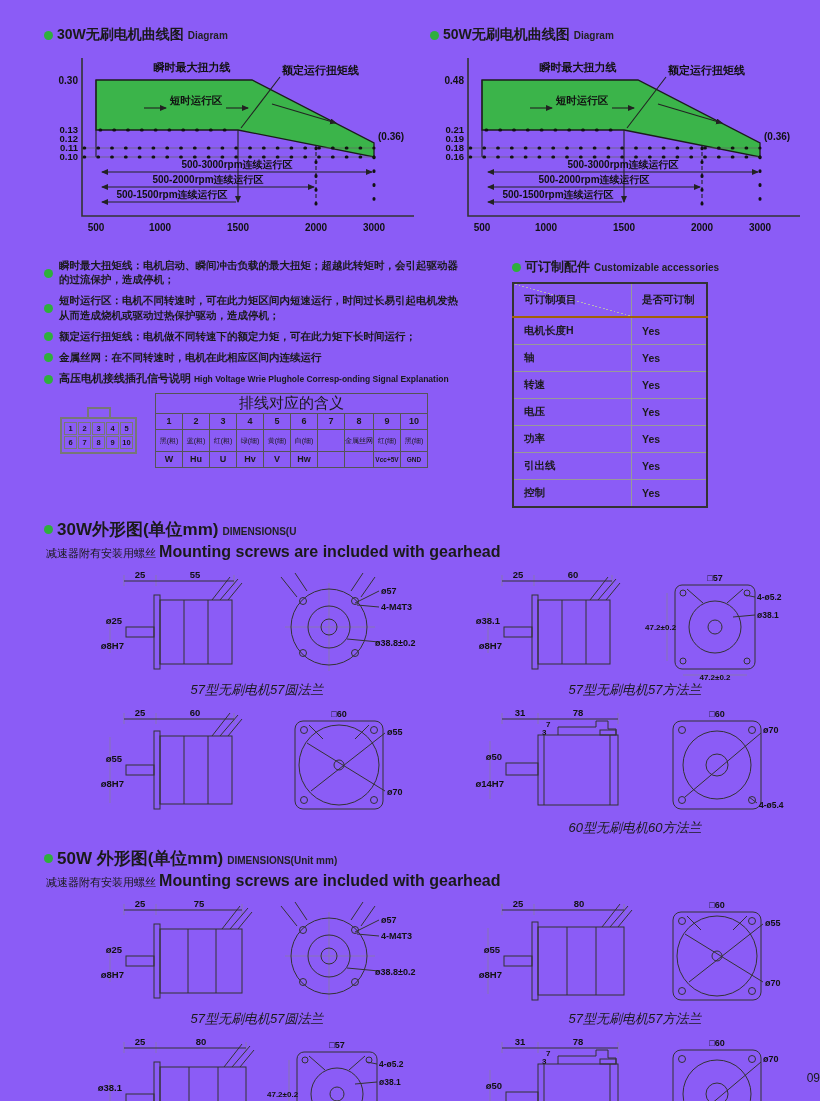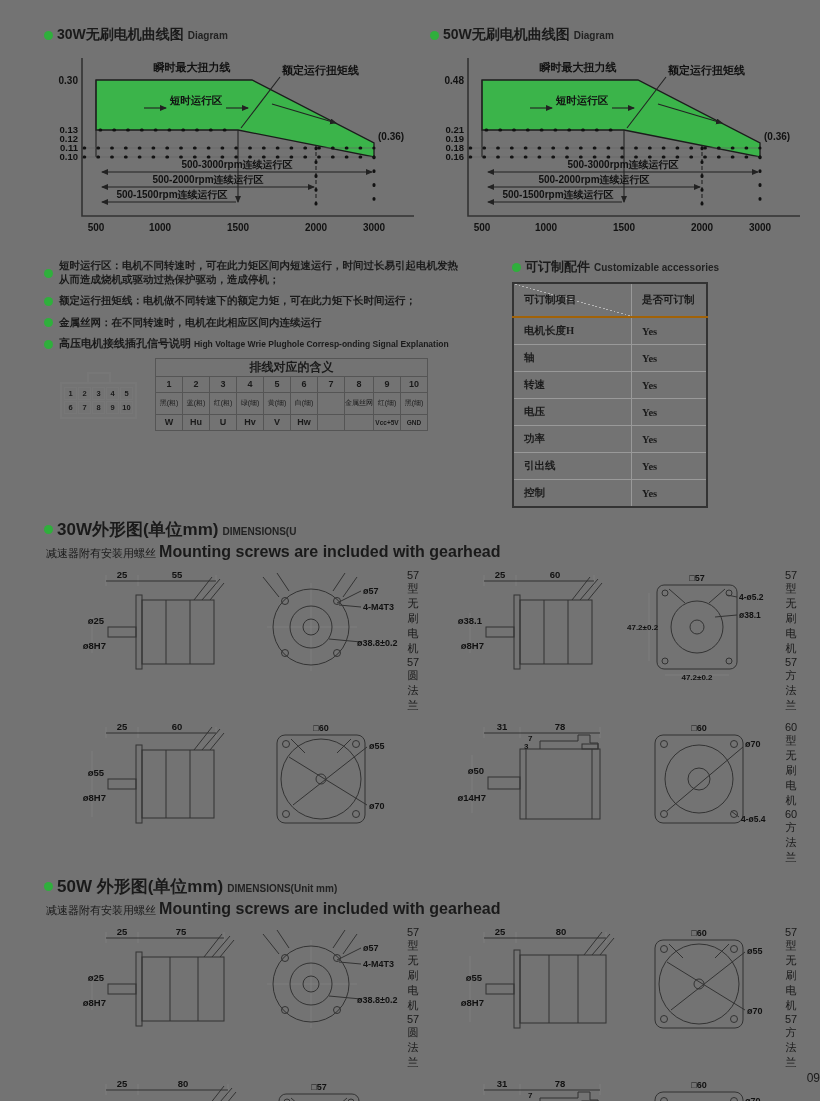--- a/index.html
+++ b/index.html
@@ -1,16 +1,16 @@
 <!DOCTYPE html>
 <html><head>
 <meta charset="utf-8">
 <style>
   html,body{margin:0;padding:0;background:#e8e8e8;}
-  .page{width:820px;height:1101px;background:#737373;position:relative;margin:0 auto;
+  .page{width:820px;height:1101px;background:#8b5cf6;position:relative;margin:0 auto;
         font-family:"Liberation Sans","DejaVu Sans",sans-serif;color:#1a1a1a;overflow:hidden;
         padding:26px 14px 0 44px;box-sizing:border-box;}
   
   .hd{display:flex;align-items:baseline;gap:4px;}
   .dot{width:9px;height:9px;border-radius:50%;background:#2faf3c;display:inline-block;flex:none;align-self:center;}
   .hd .cn{font-weight:bold;font-size:14px;}
   .hd .en{font-weight:bold;font-size:10px;color:#222;}
   .bighd .cn{font-size:17px;}
   .bighd .en{font-size:10px;}
   .sub{font-size:11px;margin:2px 0 0 2px;}
@@ -38,39 +38,39 @@
   .sig-hd .en{font-size:8.5px;}
   .sigrow{display:flex;margin-top:6px;}
   .conn{margin:14px 4px 0 16px;}
   .latch{width:20px;height:8px;border:2px solid #777;margin:0 auto -2px auto;}
   .cbody{border:2px solid #777;padding:2px;}
   .crow{display:flex;gap:1px;margin:1px 0;}
   .ccell{width:11px;height:11px;border:1.5px solid #777;font-size:7.5px;font-weight:bold;
          display:flex;align-items:center;justify-content:center;}
   table.sig{border-collapse:collapse;margin-left:14px;}
   table.sig td{border:1.2px solid #555;text-align:center;padding:0;height:15px;min-width:26px;}
-  table.sig .ttl{font-size:12px;font-weight:bold;height:16px;}
+  table.sig .ttl{font-size:15px;font-weight:normal;height:16px;}
   table.sig .pin{font-size:9px;font-weight:bold;}
   table.sig .wire{font-size:7px;height:21px;line-height:1.05;}
   table.sig .sgn{font-size:9px;font-weight:bold;}
   table.sig .sm{font-size:6.5px;font-weight:bold;}
   
   .acc{margin-left:48px;width:210px;}
   table.acc-t{border-collapse:collapse;border:2px solid #333;margin-top:6px;width:196px;}
-  table.acc-t td{font-size:10.5px;font-weight:bold;padding:0 0 0 10px;height:26px;font-family:Liberation Serif, serif;}
+  table.acc-t td{font-size:10.5px;font-weight:bold;padding:0 0 0 10px;height:26px;}
   table.acc-t td+td{border-left:1px solid #999;width:64px;}
   table.acc-t tr+tr td{border-top:1px solid #999;}
   table.acc-t tr.h td{height:32px;border-top:none;}
   table.acc-t tr.h td:first-child{background:linear-gradient(to top right,transparent 49.6%,#b5b5b5 49.6%,#b5b5b5 50.4%,transparent 50.4%);}
   table.acc-t tr.d1 td{border-top:2px solid #a16207;}
   
   .grid{display:grid;grid-template-columns:378px 378px;row-gap:8px;margin-top:8px;}
-  .cell{display:flex;flex-direction:row;}
+  .cell{display:flex;flex-direction:column;align-items:flex-end;}
   .views{display:flex;align-items:flex-start;}
-  .cap{font-size:11px;text-align:center;width:330px;margin-top:0;}
+  .cap{font-size:13px;text-align:center;width:330px;margin-top:0;font-style:italic;}
   .draw{stroke:#333;stroke-width:1;fill:none}
   .dthin{stroke:#888;stroke-width:.6;fill:none}
   .foot{position:absolute;bottom:16px;left:0;width:100%;text-align:right;font-size:12px;}
   .sec{margin-top:10px;}
 </style>
 </head>
 <body>
 
 <div class="page">
 
@@ -182,20 +182,24 @@
         <text class="tb f10" x="272" y="187" text-anchor="middle">2000</text>
         <text class="tb f10" x="330" y="187" text-anchor="middle">3000</text>
       </svg>
     </div>
   </div>
 
   <div class="mid">
     <div class="notes">
       <div class="note">
         <span class="dot"></span>
+        <span class="txt">瞬时最大扭矩线：电机启动、瞬间冲击负载的最大扭矩；超越此转矩时，会引起驱动器的过流保护，造成停机；</span>
+      </div>
+      <div class="note">
+        <span class="dot"></span>
         <span class="txt">短时运行区：电机不同转速时，可在此力矩区间内短速运行，时间过长易引起电机发热从而造成烧机或驱动过热保护驱动，造成停机；</span>
       </div>
       <div class="note">
         <span class="dot"></span>
         <span class="txt">额定运行扭矩线：电机做不同转速下的额定力矩，可在此力矩下长时间运行；</span>
       </div>
       <div class="note">
         <span class="dot"></span>
         <span class="txt">金属丝网：在不同转速时，电机在此相应区间内连续运行</span>
       </div>

